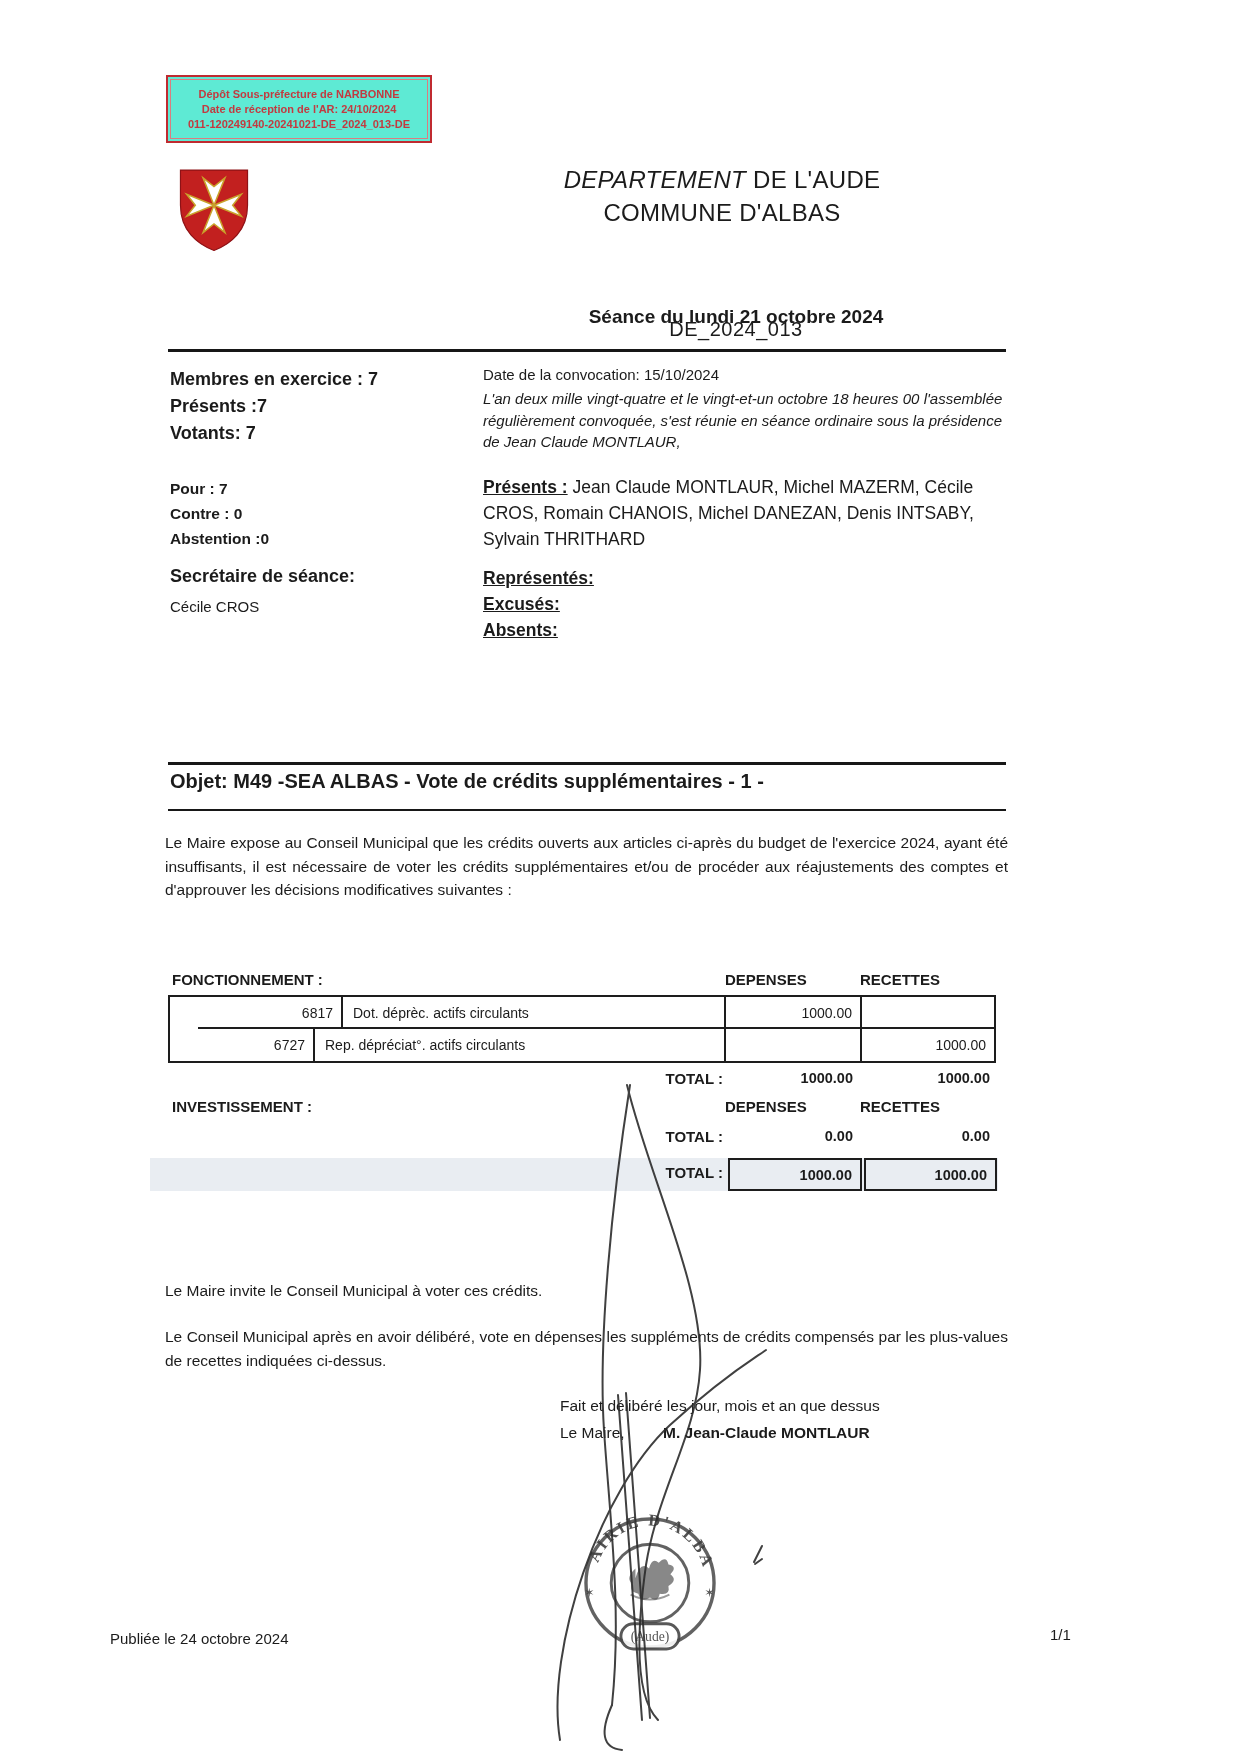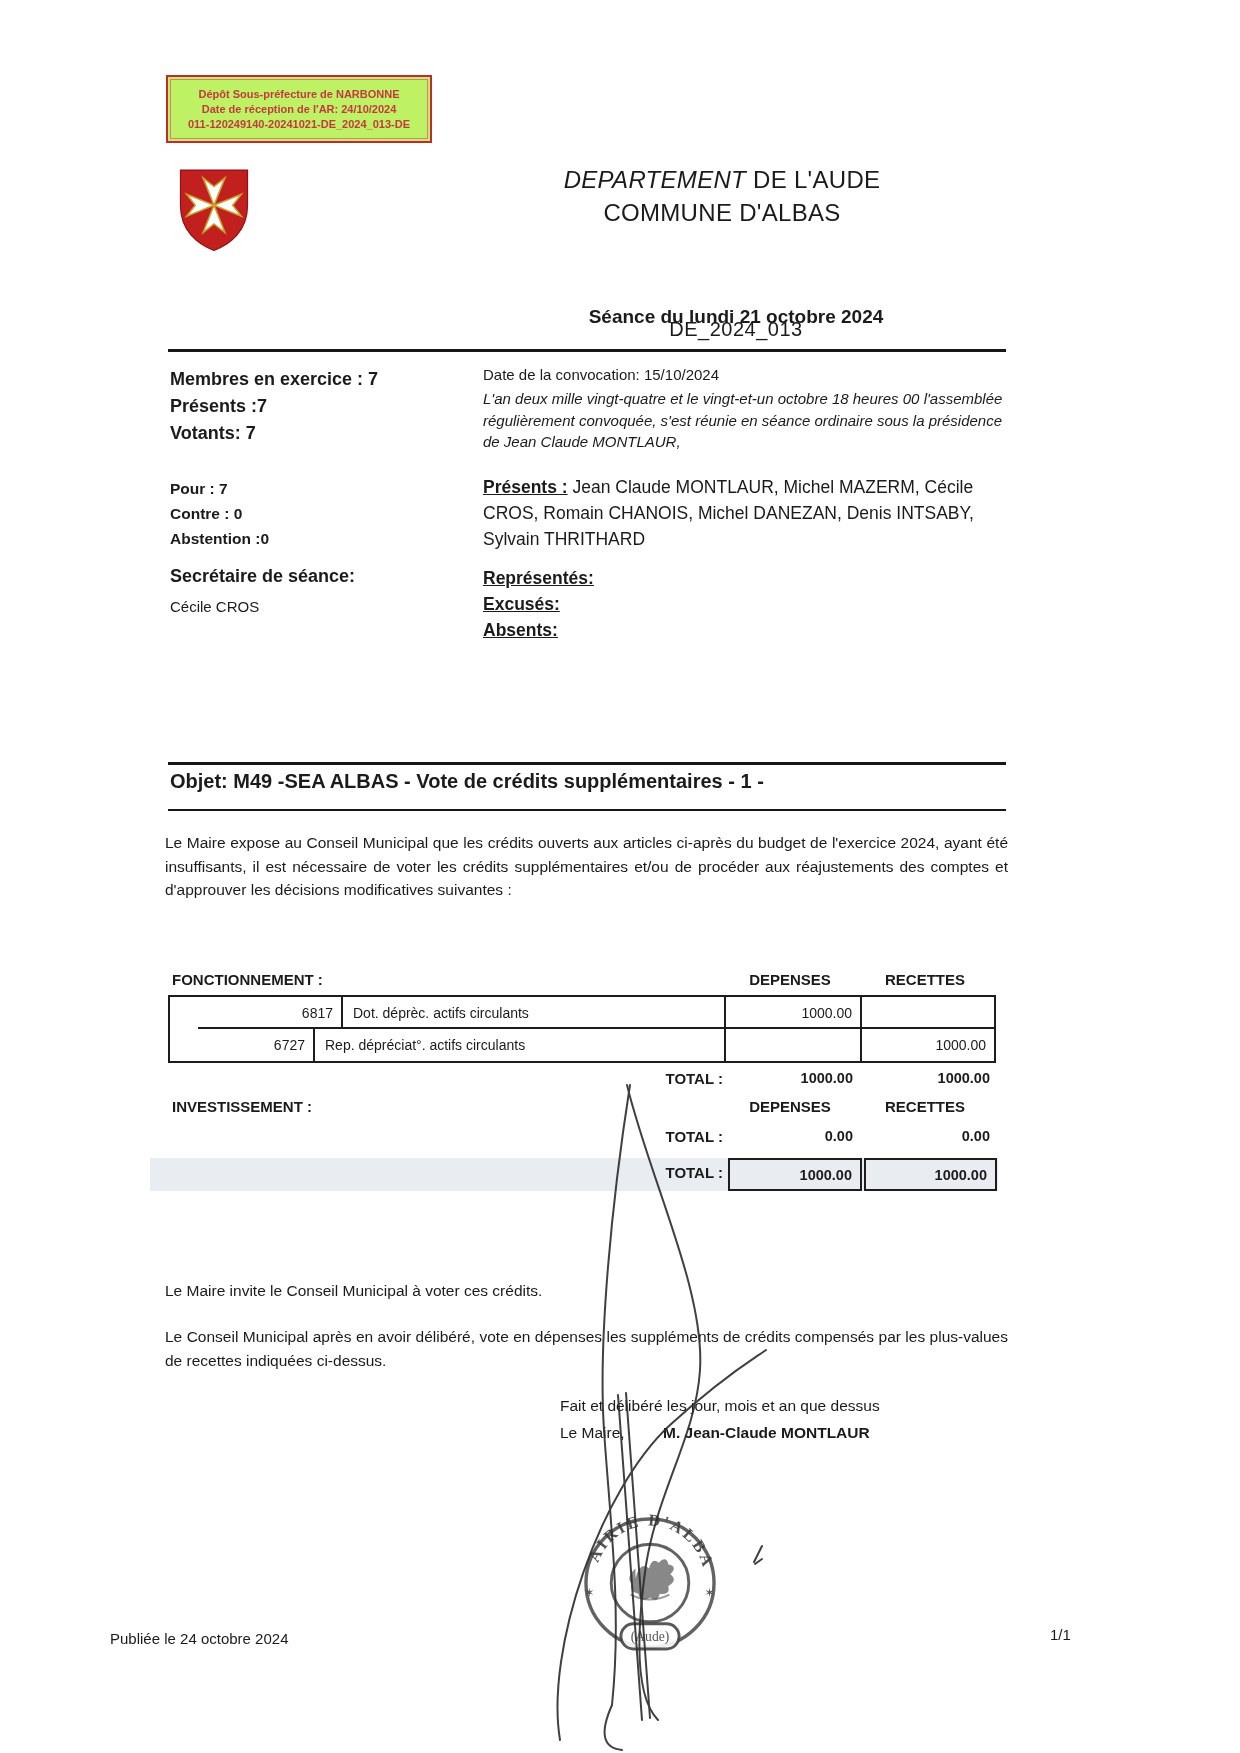--- a/index.html
+++ b/index.html
@@ -1,20 +1,20 @@
 <!DOCTYPE html>
 <html><head>
 <meta charset="utf-8">
 <style>
   html,body{margin:0;padding:0;background:#ffffff;}
   .page{position:relative;width:1240px;height:1753px;background:#ffffff;overflow:hidden;
         font-family:"Liberation Sans", sans-serif;color:#1b1b1b;}
 
   
-  .stamp{position:absolute;left:166px;top:75px;width:262px;height:64px;border:2px solid #c02a30;background:#bef264;}
+  .stamp{position:absolute;left:166px;top:75px;width:262px;height:64px;border:2px solid #c02a30;background:#5eead4;}
   .stamp-inner{position:absolute;inset:2px;border:1px solid #da7d80;display:flex;flex-direction:column;
                justify-content:center;align-items:center;}
   .stamp-line{font-size:11px;color:#c23a40;line-height:15px;white-space:nowrap;font-weight:bold;}
 
   
   .coat{position:absolute;left:175px;top:162px;width:78px;height:95px;}
   .hdr{position:absolute;left:420px;top:163px;width:604px;text-align:center;font-size:24px;line-height:33px;letter-spacing:.3px;}
   .hdr .it{font-style:italic;}
   .seance{position:absolute;left:420px;top:306px;width:632px;text-align:center;font-weight:bold;font-size:19px;}
   .docref{position:absolute;left:420px;top:318px;width:632px;text-align:center;font-weight:normal;font-size:20px;letter-spacing:.5px;}
@@ -39,21 +39,21 @@
   .r-abs{position:absolute;left:483px;top:620px;font-size:17.5px;}
 
   .objet{position:absolute;left:170px;top:770px;width:838px;font-size:20px;font-weight:bold;}
   .para{position:absolute;left:165px;width:843px;font-size:15.5px;line-height:23.5px;text-align:justify;}
   .para1{top:831px;}
   .para-invite{position:absolute;left:165px;top:1282px;font-size:15.5px;text-align:right;}
   .para-delib{top:1325px;line-height:24px;}
 
   
   .sec-label{position:absolute;font-size:15px;font-weight:bold;}
-  .colhead{position:absolute;width:130px;text-align:center;font-size:15px;font-weight:bold;}
+  .colhead{position:absolute;width:130px;text-align:left;font-size:15px;font-weight:bold;}
   .tbl{position:absolute;left:168px;top:995px;width:828px;height:68px;border:2px solid #1d1d1d;box-sizing:border-box;}
   .trow{display:flex;height:32px;box-sizing:border-box;font-size:14px;}
   .trow.first{border-bottom:2px solid #1d1d1d;margin-left:28px;}
   .cell-code{width:145px;border-right:2px solid #1d1d1d;text-align:right;padding:8px 8px 0 0;box-sizing:border-box;}
   .cell-label{flex:1;padding:8px 0 0 10px;box-sizing:border-box;}
   .cell-dep{width:136px;border-left:2px solid #1d1d1d;text-align:right;padding:8px 8px 0 0;box-sizing:border-box;}
   .cell-rec{width:134px;border-left:2px solid #1d1d1d;text-align:right;padding:8px 8px 0 0;box-sizing:border-box;}
   .tot-label{position:absolute;width:128px;text-align:right;font-size:15px;font-weight:bold;}
   .tot-val{position:absolute;width:128px;text-align:right;font-size:14.5px;font-weight:bold;}
   .grand-band{position:absolute;left:150px;top:1158px;width:848px;height:33px;background:#e9edf2;}

